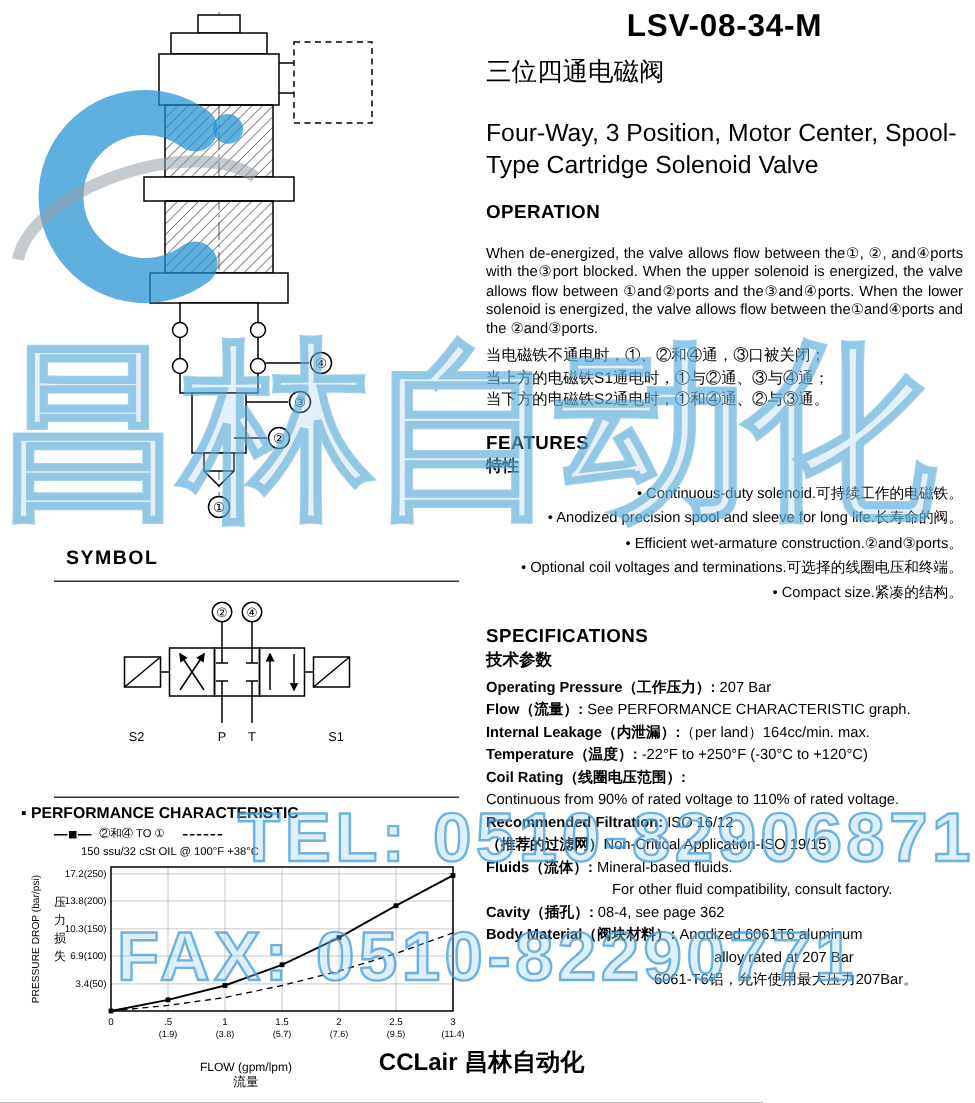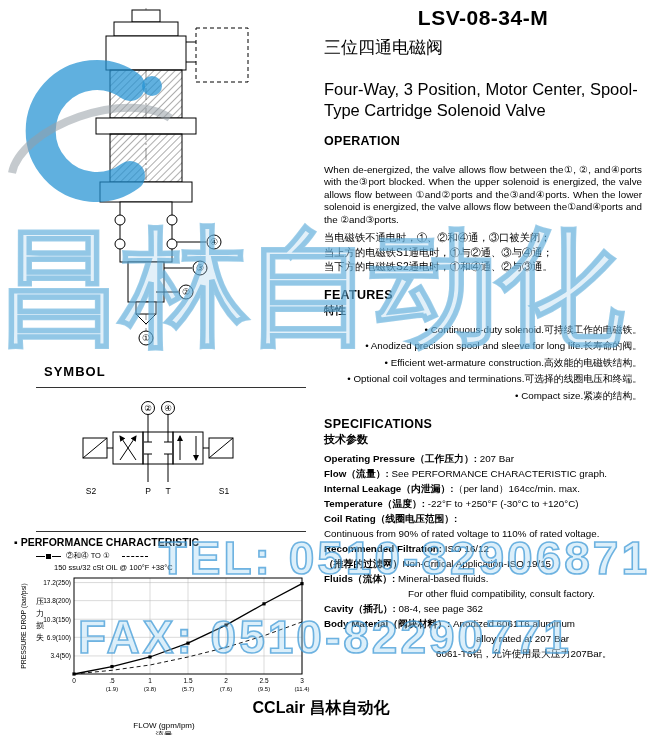--- a/index.html
+++ b/index.html
@@ -31,21 +31,21 @@
   .rule2{top:531px;}
   .symbol-svg{position:absolute;left:58px;top:396px;z-index:1;}
   .perf-block{position:absolute;left:14px;top:536px;width:302px;z-index:1;}
   .perf-h{font-size:10.5px;font-weight:bold;}
   .legend{font-size:7.5px;margin-top:3px;margin-left:22px;}
   .sw-line{display:inline-block;width:9px;height:1px;background:#000;vertical-align:middle;}
   .sw-sq{display:inline-block;width:5px;height:5px;background:#000;vertical-align:middle;margin:0 1px;}
   .sw-dash{display:inline-block;width:26px;height:0;border-top:1.2px dashed #000;vertical-align:middle;margin-left:10px;}
   .lg-t{margin-left:3px;}
   .chart-sub{font-size:7.5px;margin:2px 0 0 40px;}
-  .xlab{font-size:8px;text-align:center;width:300px;margin-top:15px;}
+  .xlab{font-size:8px;text-align:center;width:300px;margin-top:0;}
   .xlab-cn{font-size:8.5px;text-align:center;width:300px;}
 
   
   .wm{position:absolute;pointer-events:none;z-index:6;white-space:nowrap;font-weight:bold;}
   .wm-cn-big{left:-4px;top:202px;width:658px;font-size:128px;letter-spacing:-3px;
              color:rgba(160,205,235,0.30);-webkit-text-stroke:1.5px rgba(80,165,215,0.55);}
   .wm-tel{left:0;top:531px;width:650px;text-align:right;font-size:46px;letter-spacing:3px;
           color:rgba(150,205,240,0.33);-webkit-text-stroke:1.6px rgba(65,155,215,0.75);}
   .wm-fax{left:0;top:610px;width:650px;text-align:center;font-size:46px;letter-spacing:3px;
           color:rgba(150,205,240,0.33);-webkit-text-stroke:1.6px rgba(65,155,215,0.75);}
@@ -228,21 +228,21 @@
         <div class="feat-row">
           <span class="feat-en">• Continuous-duty solenoid.</span>
           <span class="feat-cn">可持续工作的电磁铁。</span>
         </div>
         <div class="feat-row">
           <span class="feat-en">• Anodized precision spool and sleeve for long life.</span>
           <span class="feat-cn">长寿命的阀。</span>
         </div>
         <div class="feat-row">
           <span class="feat-en">• Efficient wet-armature construction.</span>
-          <span class="feat-cn">高效能的电磁铁结构。</span>
+          <span class="feat-cn">②and③ports。</span>
         </div>
         <div class="feat-row">
           <span class="feat-en">• Optional coil voltages and terminations.</span>
           <span class="feat-cn">可选择的线圈电压和终端。</span>
         </div>
         <div class="feat-row">
           <span class="feat-en">• Compact size.</span>
           <span class="feat-cn">紧凑的结构。</span>
         </div>
       </div>

